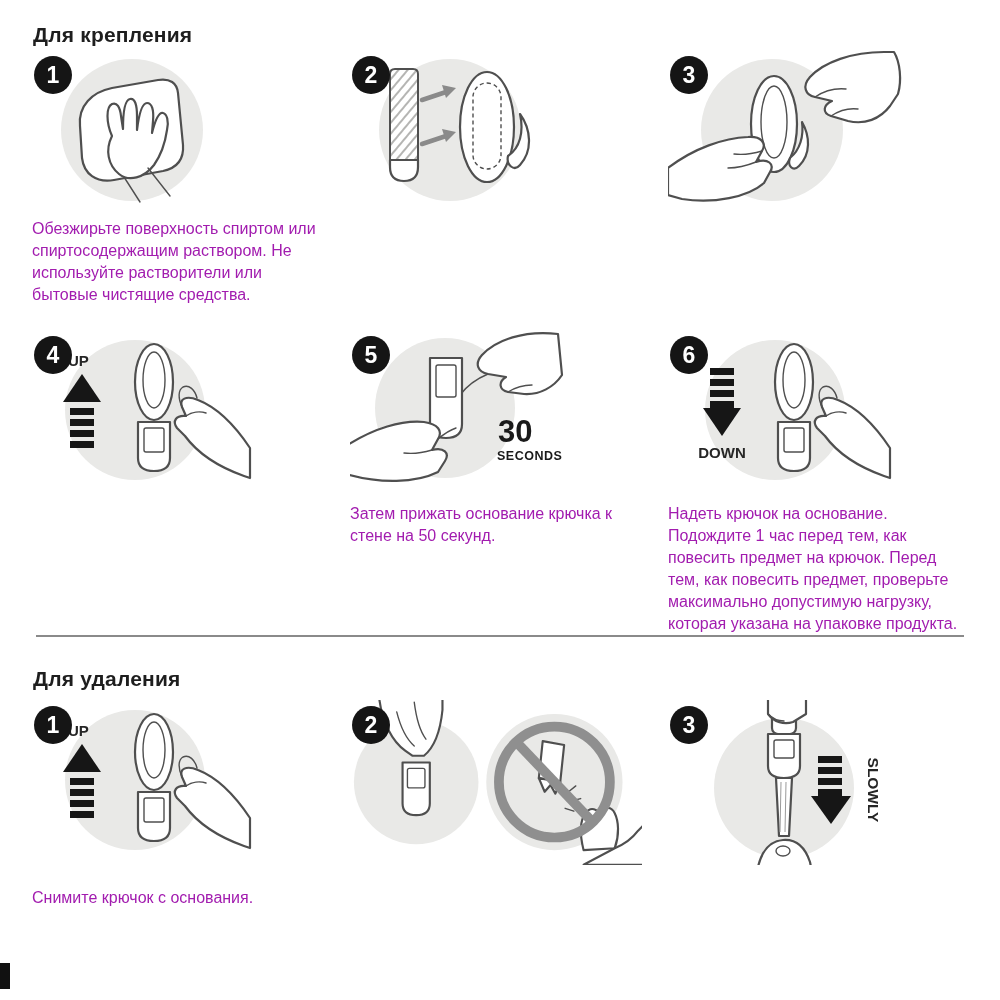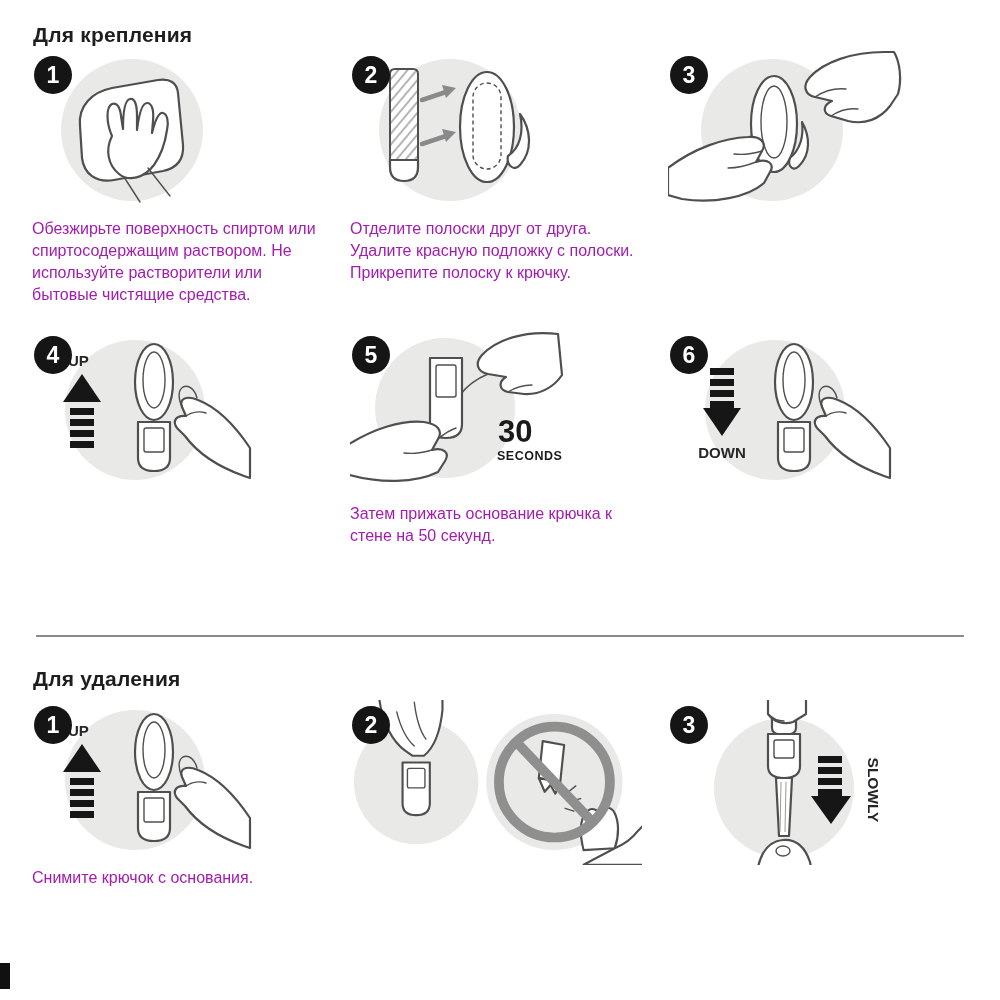--- a/index.html
+++ b/index.html
@@ -22,21 +22,21 @@
   #row3 { top:700px; }
   .illus { position:relative; height:160px; }
   #row2 .illus, #row3 .illus { height:165px; }
   .badge {
     position:absolute; left:2px; top:6px; width:38px; height:38px; border-radius:50%;
     background:#151515; color:#fff; display:flex; align-items:center; justify-content:center;
     font-size:23px; font-weight:700; z-index:2;
   }
   .art { position:absolute; inset:0; width:100%; height:100%; }
   .step-text { margin:8px 0 0; font-size:16px; line-height:1.38; color:#a21caf; }
-  #row3 .step-text { margin-top:2px; }
+  #row3 .step-text { margin-top:22px; }
   .divider { position:absolute; left:36px; top:635px; width:928px; height:2px; background:#8a8a8a; }
   .artifact { position:absolute; background:#111; }
   #artifact-left { left:0; top:963px; width:10px; height:26px; }
   #artifact-right { left:982px; top:980px; width:18px; height:20px; }
 
   
   svg .bg { fill:#e9e9e7; }
   svg .ln { fill:#ffffff; stroke:#4f4f4f; stroke-width:2.2; stroke-linejoin:round; stroke-linecap:round; }
   svg .ln-thin { fill:none; stroke:#4f4f4f; stroke-width:1.4; stroke-linejoin:round; stroke-linecap:round; }
   svg .dash { fill:none; stroke:#4f4f4f; stroke-width:1.4; stroke-dasharray:4 3; }
@@ -90,21 +90,20 @@
             <line class="gray-arrow" x1="72" y1="94" x2="96" y2="86"></line>
             <polygon class="gray-fill" points="106,82 92,79 96,92"></polygon>
           </g>
           <g>
             <ellipse class="ln" cx="137" cy="77" rx="27" ry="55" stroke-width="2.4"></ellipse>
             <rect class="dash" x="123" y="33" width="28" height="86" rx="14"></rect>
             <path class="ln" d="M158,106 C170,98 174,82 170,64 C181,79 183,101 170,115 C164,122 156,115 158,106 Z"></path>
           </g>
         </svg>
       </div>
-      <p class="step-text">Отделите полоски друг от друга. Удалите красную подложку с полоски. Прикрепите полоску к крючку.</p>
     </div>
 
     <div class="step">
       <div class="illus">
         <div class="badge">3</div>
         <svg class="art" viewBox="0 0 292 160">
           <circle class="bg" cx="100" cy="80" r="71"></circle>
           <path class="ln" d="M212,2 C180,2 152,12 138,27 C130,36 133,45 143,47 L160,51 C151,55 150,63 159,66 L176,71 C193,75 208,69 218,56 L226,44 C230,30 228,12 222,2 Z"></path>
           <path class="ln-thin" d="M143,47 C152,41 164,38 174,39 M159,66 C168,60 178,58 186,59"></path>
           <g>
@@ -182,20 +181,21 @@
           <g>
             <ellipse class="ln" cx="122" cy="52" rx="19" ry="38"></ellipse>
             <ellipse class="ln-thin" cx="122" cy="50" rx="11" ry="28"></ellipse>
             <path class="ln" d="M106,92 L138,92 L138,128 Q138,141 122,141 Q106,141 106,128 Z"></path>
             <rect class="ln-thin" x="112" y="98" width="20" height="24" rx="2"></rect>
           </g>
           <path class="ln" d="M218,118 C202,94 184,77 166,70 C154,65 147,69 150,77 L154,86 C144,85 140,91 145,98 L153,106 C164,121 184,136 212,146 L218,148 Z"></path>
           <path class="ln-thin" d="M150,77 C146,68 146,60 151,57 C157,54 163,60 165,68 M154,86 C160,82 168,81 174,83"></path>
         </svg>
       </div>
+      <p class="step-text">Надеть крючок на основание. Подождите 1 час перед тем, как повесить предмет на крючок. Перед тем, как повесить предмет, проверьте максимально допустимую нагрузку, которая указана на упаковке продукта.</p>
     </div>
   </div>
 
   <div class="divider"></div>
 
   <h2 class="section-title" id="title-remove">Для удаления</h2>
 
   <div class="row" id="row3">
 
     <div class="step">

